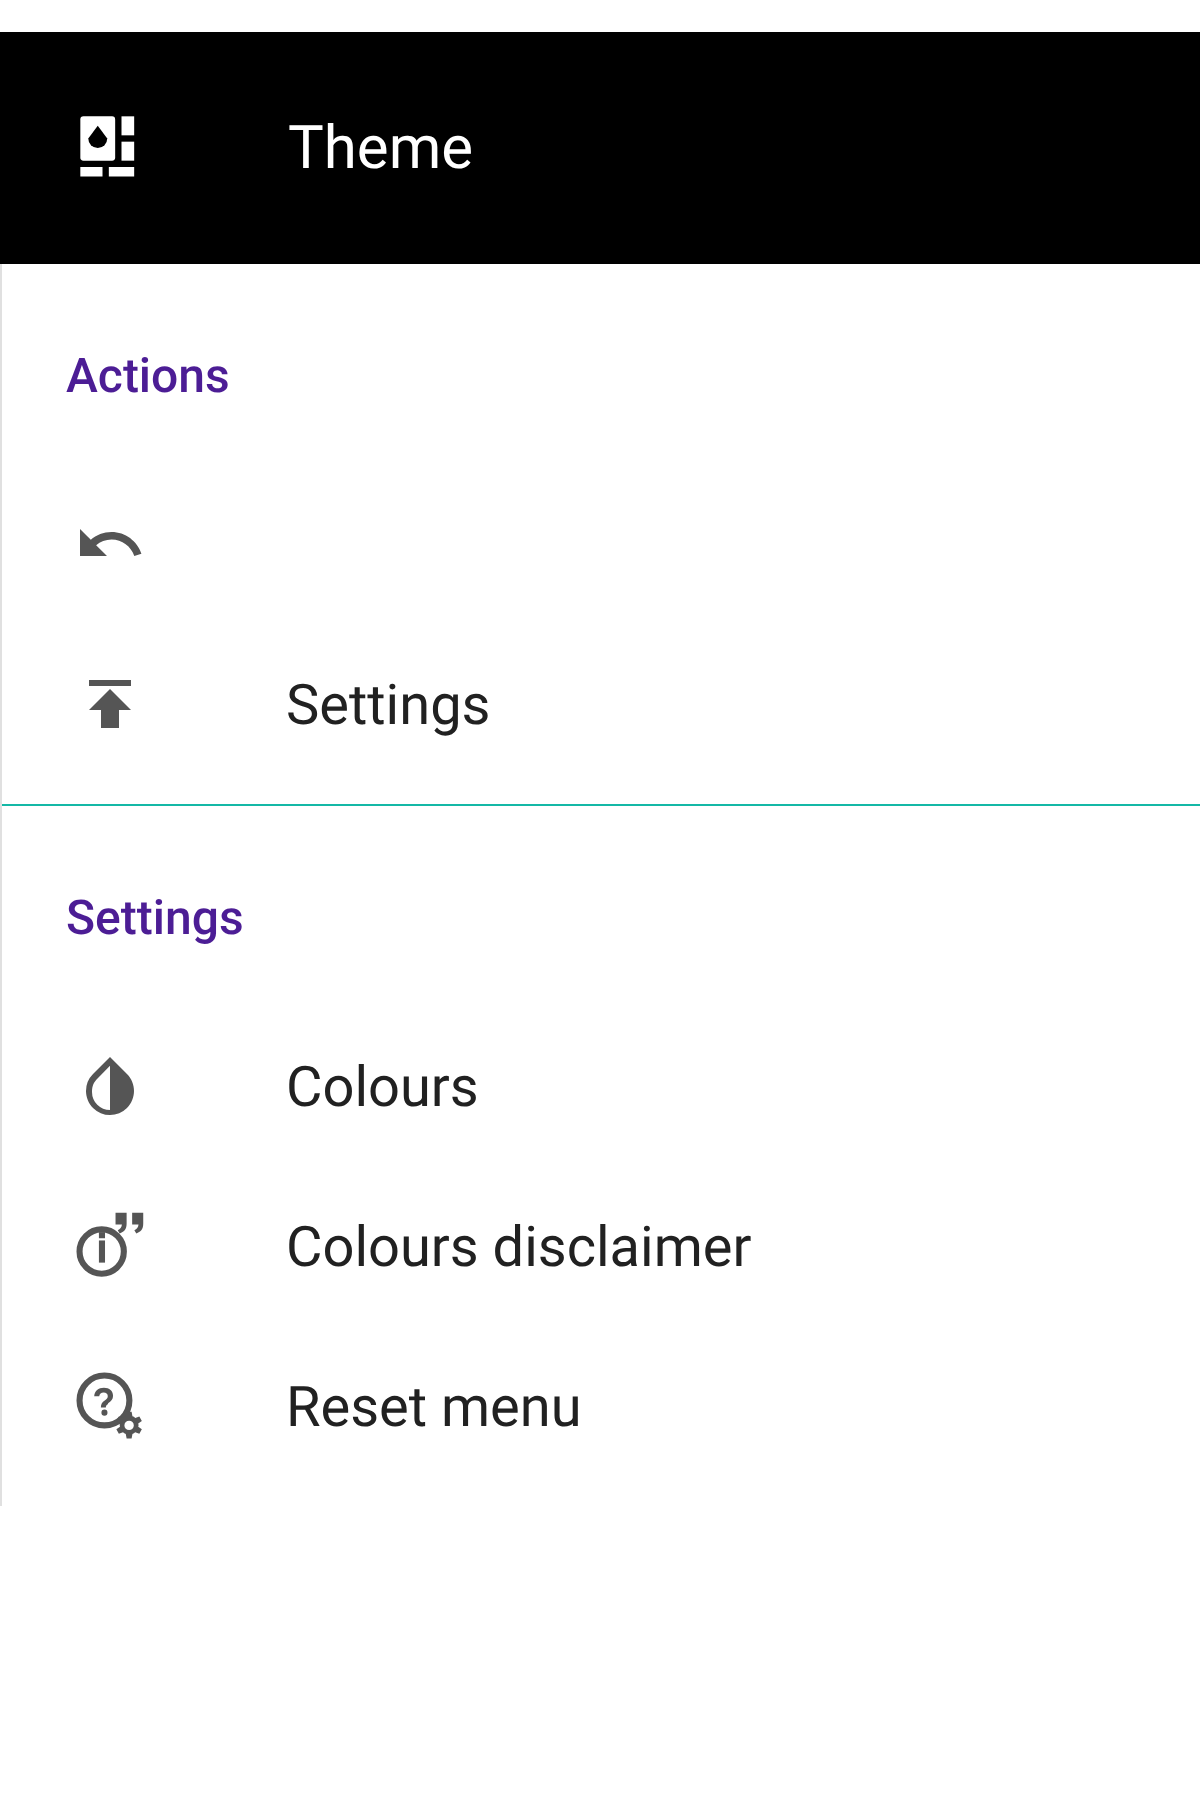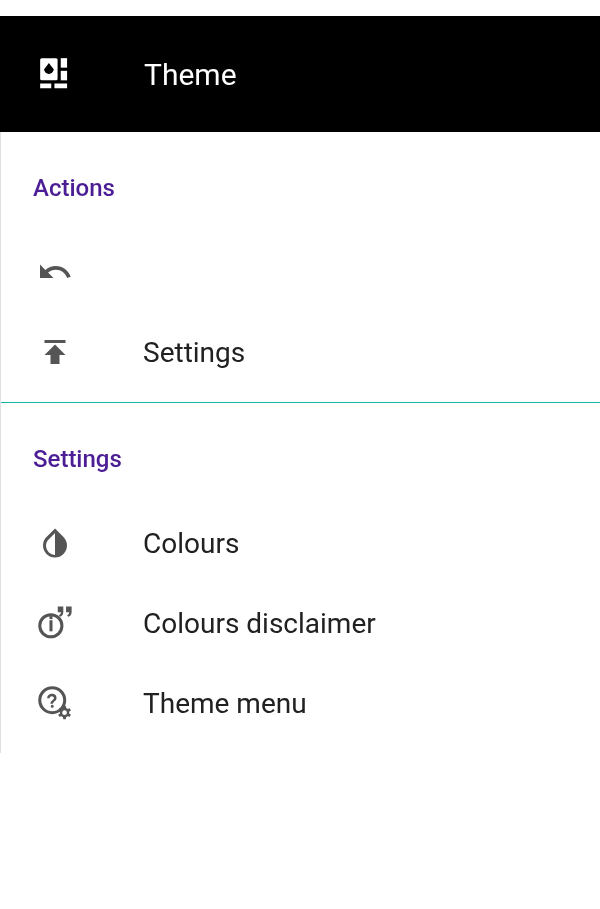--- a/index.html
+++ b/index.html
@@ -144,17 +144,17 @@
     </div>
 
     <div class="menu-item">
       <span class="menu-icon">
         <svg viewBox="0 0 26 26" fill="#555">
           <circle cx="11" cy="11" r="9" fill="none" stroke="#555" stroke-width="2.2"></circle>
           <path d="M11 16.5a1.1 1.1 0 1 1 0-2.2 1.1 1.1 0 0 1 0 2.2zm1.3-4.2c-.6.4-.8.7-.8 1.2h-1.8c0-1.2.5-1.9 1.4-2.5.7-.5 1.1-.8 1.1-1.6 0-.8-.6-1.3-1.5-1.3-.9 0-1.5.5-1.6 1.4H7.3c.1-1.9 1.5-3.1 3.5-3.1s3.3 1.1 3.3 2.9c0 1.3-.7 2-1.8 2.7v.3z" fill="#555"></path>
           <path d="M23.2 20.5l1.3.9-.9 1.6-1.5-.5c-.3.3-.6.5-1 .6l-.3 1.6h-1.8l-.3-1.6c-.4-.1-.7-.3-1-.6l-1.5.5-.9-1.6 1.3-.9c0-.2-.1-.4-.1-.6s0-.4.1-.6l-1.3-.9.9-1.6 1.5.5c.3-.3.6-.5 1-.6l.3-1.6h1.8l.3 1.6c.4.1.7.3 1 .6l1.5-.5.9 1.6-1.3.9c0 .2.1.4.1.6s0 .4-.1.6zm-3.3 1.2a1.7 1.7 0 1 0 0-3.4 1.7 1.7 0 0 0 0 3.4z" fill="#555"></path>
         </svg>
       </span>
-      <span class="menu-label">Theme menu</span>
+      <span class="menu-label">Reset menu</span>
     </div>
   </div>
 
 </div>
 
 </body></html>

